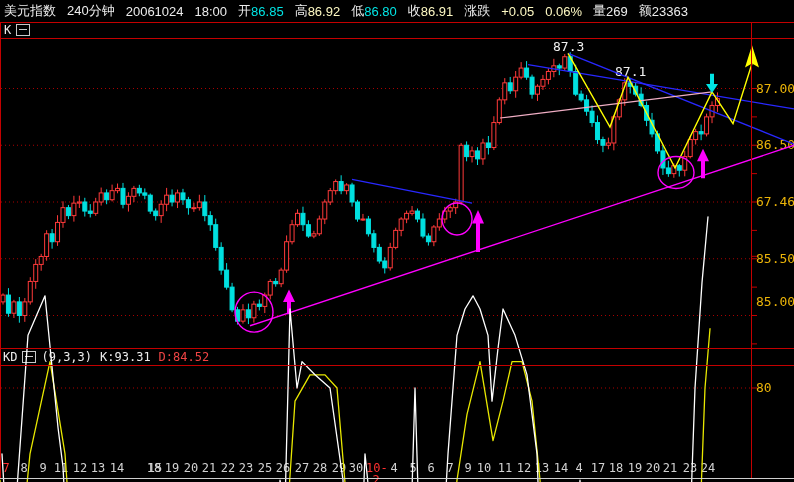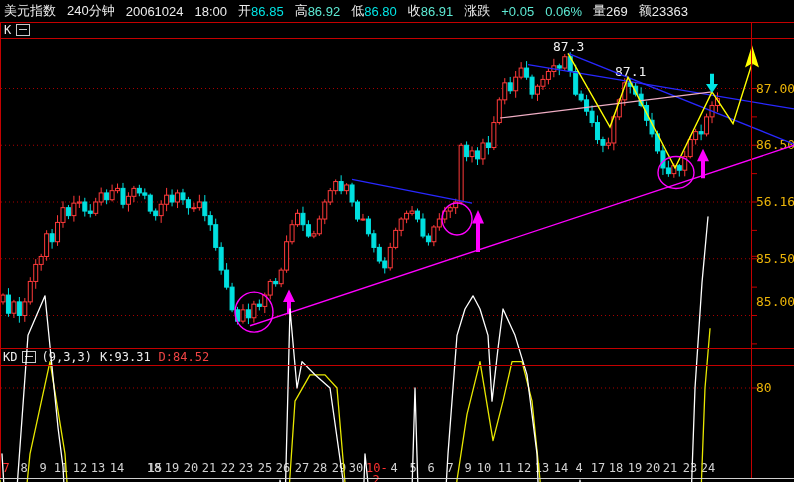--- a/index.html
+++ b/index.html
@@ -4,21 +4,21 @@
 <style>
   html,body{margin:0;padding:0;background:#000;}
   #app{position:relative;width:794px;height:482px;background:#000;overflow:hidden;
        font-family:"DejaVu Sans","Liberation Sans",sans-serif;}
   
   #quote-bar{position:absolute;left:4px;top:2px;width:786px;height:18px;display:flex;
       align-items:center;font-family:Liberation Sans, sans-serif;
       font-size:13px;white-space:nowrap;}
   #quote-bar span{display:inline-block;}
   .m1{margin-left:11px;}
-  .c-w{color:#ececec}.c-red{color:#5eead4}.c-cyan{color:#00e5e5}
+  .c-w{color:#ececec}.c-red{color:#fef9c3}.c-cyan{color:#00e5e5}
   
   .panel-head{position:absolute;display:flex;align-items:center;font-size:12px;color:#ececec;
       font-family:"DejaVu Sans Mono","Liberation Mono",monospace;}
   #k-head{left:4px;top:23px;height:14px;}
   #kd-head{left:3px;top:349px;height:15px;}
   .min-box{display:inline-block;width:12px;height:10px;border:1px solid #c8c8c8;margin:0 5px;
       position:relative;}
   .min-box::after{content:"";position:absolute;left:2px;right:2px;top:4px;border-top:1px solid #c8c8c8;}
   .yellow-txt{color:#ef4444;}
   .sp{margin-left:8px;}
@@ -68,21 +68,21 @@
     <span>KD</span>
     <span class="min-box"></span>
     <span>(9,3,3)</span>
     <span class="sp">K:93.31</span>
     <span class="sp yellow-txt">D:84.52</span>
   </div>
 
   <div id="price-axis">
       <span class="axlab" style="left: 756px; top: 82.5px;">87.00</span>
       <span class="axlab" style="left: 756px; top: 139.25px;">86.50</span>
-      <span class="axlab" style="left: 756px; top: 196px;">56.16</span>
+      <span class="axlab" style="left: 756px; top: 196px;">67.46</span>
       <span class="axlab" style="left: 756px; top: 252.75px;">85.50</span>
       <span class="axlab" style="left: 756px; top: 296px;">85.00</span>
     </div>
   <div id="kd-axis">
       <span class="axlab" style="left: 756px; top: 382px;">80</span>
     </div>
   <div id="date-row">
       <span class="datelab red" style="left: -4px; width: 20px;">7</span>
       <span class="datelab" style="left: 14px; width: 20px;">8</span>
       <span class="datelab" style="left: 33px; width: 20px;">9</span>

